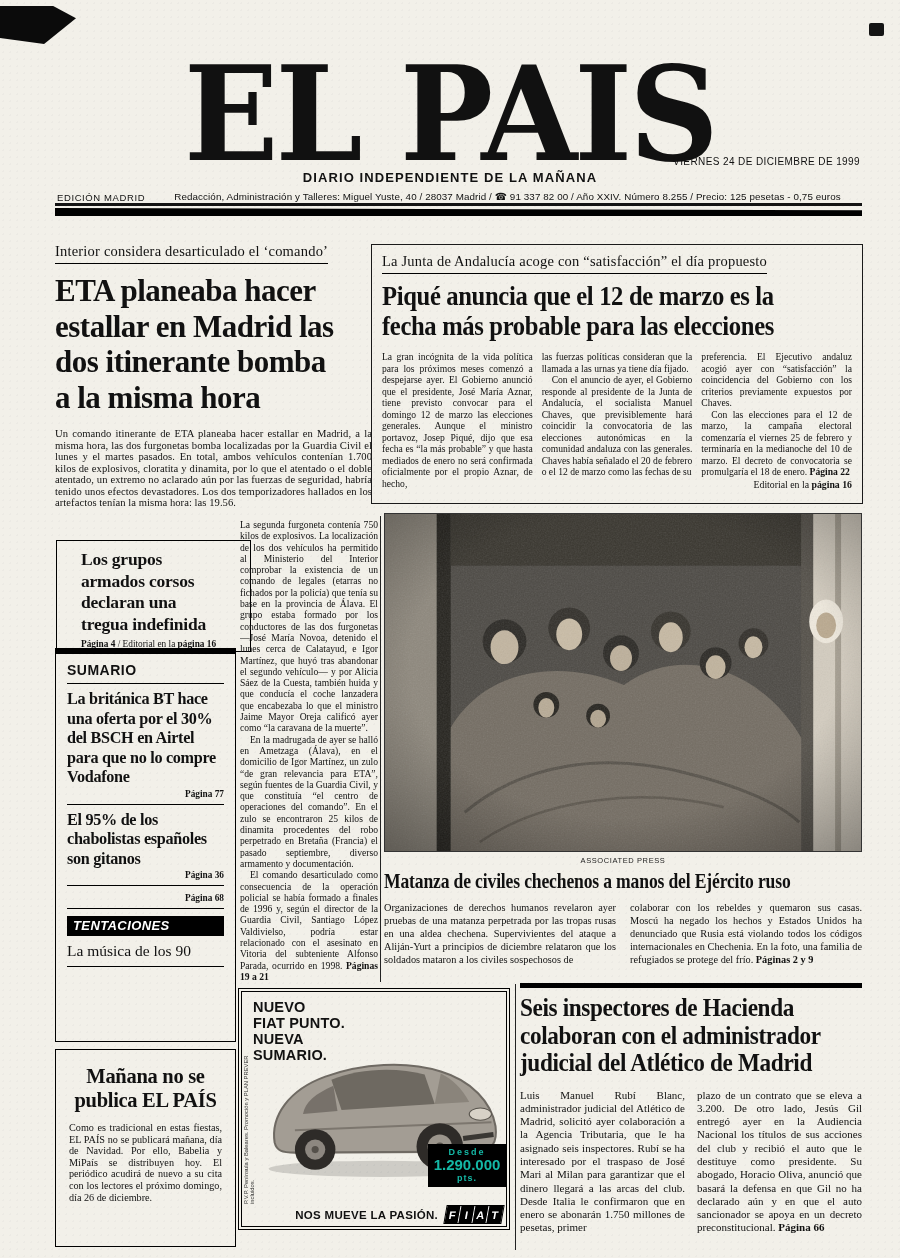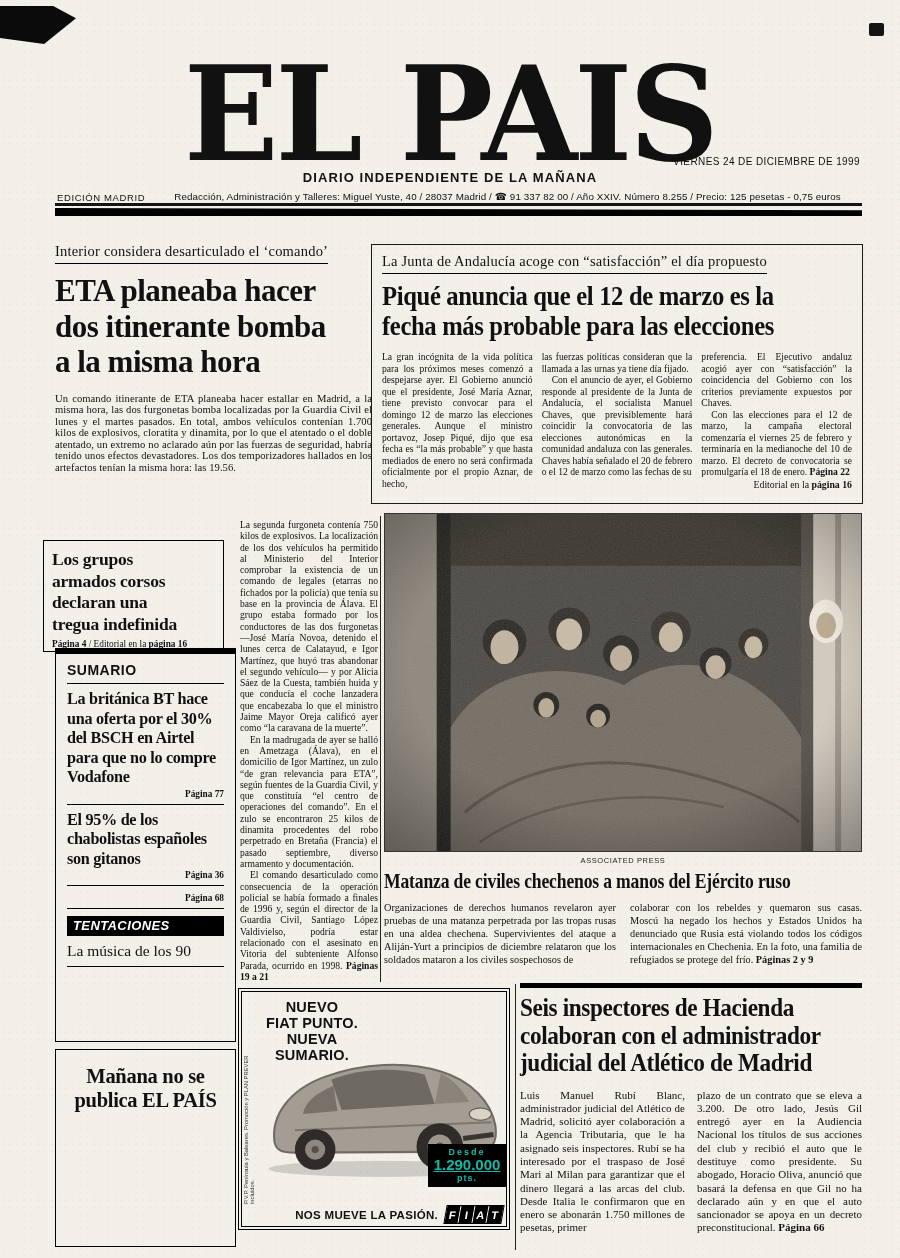--- a/index.html
+++ b/index.html
@@ -50,21 +50,21 @@
     padding:7px 10px 6px; overflow:hidden; }
   .pique-hl { margin-top:7px; }
   .pique-hl .hl2 { font:700 28px/30px "Liberation Serif", serif; letter-spacing:-.4px;
     white-space:nowrap; transform:scaleX(.88); transform-origin:0 50%; }
   .pique-cols { display:flex; gap:9px; margin-top:10px; }
   .pique-cols .col { flex:1; font:400 9.6px/11.5px "Liberation Serif", serif; }
   .ed-line { text-align:right; margin-top:1px; font-size:9.8px; }
 
   
   .sidebox { border:1.5px solid #000; background:transparent; }
-  .corsica { left:43px; top:540px; width:181px; height:112px; padding:8px 8px 6px; }
+  .corsica { left:56px; top:540px; width:195px; height:112px; padding:8px 24px 6px; }
   .cors-line { font:700 17.5px/21.5px "Liberation Serif", serif; letter-spacing:-.2px; white-space:nowrap; }
   .cors-page { margin-top:4px; font:400 9.3px "Liberation Serif", serif; }
 
   .sumario { left:55px; top:648px; width:181px; height:394px; border:1px solid #000;
     border-top:6px solid #000; padding:6px 11px 4px; overflow:hidden; }
   .sum-label { font:700 14px "Liberation Sans", sans-serif; letter-spacing:.5px;
     padding:2px 0 5px; border-bottom:1.5px solid #000; }
   .sum-item { padding:6px 0 5px; border-bottom:1px solid #000; }
   .sum-hl { font:700 16.2px/19.5px "Liberation Serif", serif; letter-spacing:-.3px; }
   .sum-page { text-align:right; font:700 9.3px "Liberation Serif", serif; margin-top:1px; }
@@ -93,30 +93,30 @@
   
   .chech { left:384px; top:869px; width:478px; }
   .chech-hl { font:700 22px/24px "Liberation Serif", serif; white-space:nowrap;
     transform:scaleX(.8); transform-origin:0 0; letter-spacing:-.2px; }
   .chech-cols { display:flex; gap:14px; margin-top:8px; }
   .chech-cols .col { flex:1; font:400 10.3px/13px "Liberation Serif", serif; }
 
   
   .ad { left:238px; top:988px; width:272px; height:242px; border:1px solid #000;
     box-shadow: inset 0 0 0 2px #f2f0e9, inset 0 0 0 3px #000; overflow:hidden; }
-  .ad-hl { position:absolute; left:14px; top:10px; width:118px; text-align:center; }
+  .ad-hl { position:absolute; left:14px; top:10px; width:118px; }
   .ad-hl div { font:800 14.5px/16px "Liberation Sans", sans-serif; letter-spacing:.2px; }
   .ad-note { position:absolute; left:4px; top:55px; height:160px;
     writing-mode:vertical-rl; transform:rotate(180deg);
     font:400 5.8px "Liberation Sans", sans-serif; color:#333; }
   .ad-car { position:absolute; left:12px; top:40px; width:256px; height:152px; }
   .ad-price { position:absolute; right:3px; top:155px; width:78px; background:#000; color:#14b8a6;
     text-align:center; padding:3px 2px 4px; }
   .ad-price .d { font:700 9px "Liberation Sans", sans-serif; letter-spacing:2px; }
-  .ad-price .p { font:800 15px/16px "Liberation Sans", sans-serif;text-decoration:underline; }
+  .ad-price .p { font:800 15px/16px "Liberation Sans", sans-serif; }
   .ad-price .u { font:700 9px "Liberation Sans", sans-serif; letter-spacing:1px; }
   .ad-strip { position:absolute; left:8px; right:6px; bottom:5px; display:flex;
     justify-content:flex-end; align-items:center; gap:7px; }
   .ad-slogan { font:800 11.5px "Liberation Sans", sans-serif; letter-spacing:.3px; }
   .fiat-logo { display:flex; transform:skewX(-10deg); border:1px solid #000; }
   .fiat-letter { width:14px; height:17px; background:#000; color:#fff;
     display:flex; align-items:center; justify-content:center;
     font:700 11px "Liberation Sans", sans-serif; border-right:1.5px solid #fff; }
   .fiat-letter:last-child { border-right:none; }
 
@@ -143,20 +143,21 @@
     <div class="abs edition">EDICIÓN MADRID</div>
     <div class="abs address">Redacción, Administración y Talleres: Miguel Yuste, 40 / 28037 Madrid / ☎ 91 337 82 00 / Año XXIV. Número 8.255 / Precio: 125 pesetas - 0,75 euros</div>
     <div class="abs mh-rule-thin"></div>
     <div class="abs mh-rule-thick"></div>
   </header>
 
   <section class="abs eta-sec">
     <div class="kicker">Interior considera desarticulado el ‘comando’</div>
     <div class="eta-hl">
       <div class="hl-line">ETA planeaba hacer</div>
+      <div class="hl-line">estallar en Madrid las</div>
       <div class="hl-line">dos itinerante bomba</div>
       <div class="hl-line">a la misma hora</div>
     </div>
     <p class="eta-lead jp">Un comando itinerante de ETA planeaba hacer estallar en Madrid, a la misma hora, las dos furgonetas bomba localizadas por la Guardia Civil el lunes y el martes pasados. En total, ambos vehículos contenían 1.700 kilos de explosivos, cloratita y dinamita, por lo que el atentado o el doble atentado, un extremo no aclarado aún por las fuerzas de seguridad, habría tenido unos efectos devastadores. Los dos temporizadores hallados en los artefactos tenían la misma hora: las 19.56.</p>
   </section>
 
   <section class="abs pique-sec">
     <div class="kicker">La Junta de Andalucía acoge con “satisfacción” el día propuesto</div>
     <div class="pique-hl">
       <div class="hl2">Piqué anuncia que el 12 de marzo es la</div>
@@ -204,20 +205,21 @@
     <div class="tag-bar">TENTACIONES</div>
     <div class="tag-text-serif">La música de los 90</div>
 
   </aside>
 
   <aside class="abs sidebox manana">
     <div>
       <div class="man-line">Mañana no se</div>
       <div class="man-line">publica EL PAÍS</div>
     </div>
+    <p class="man-body jp">Como es tradicional en estas fiestas, EL PAÍS no se publicará mañana, día de Navidad. Por ello, Babelia y MiPaís se distribuyen hoy. El periódico acudirá de nuevo a su cita con los lectores el próximo domingo, día 26 de diciembre.</p>
   </aside>
 
   <section class="abs midcol jp">
     <p>La segunda furgoneta contenía 750 kilos de explosivos. La localización de los dos vehículos ha permitido al Ministerio del Interior comprobar la existencia de un comando de legales (etarras no fichados por la policía) que tenía su base en la provincia de Álava. El grupo estaba formado por los conductores de las dos furgonetas —José María Novoa, detenido el lunes cerca de Calatayud, e Igor Martínez, que huyó tras abandonar el segundo vehículo— y por Alicia Sáez de la Cuesta, también huida y que conducía el coche lanzadera que encabezaba lo que el ministro Jaime Mayor Oreja calificó ayer como “la caravana de la muerte”.</p>
     <p class="ind">En la madrugada de ayer se halló en Ametzaga (Álava), en el domicilio de Igor Martínez, un zulo “de gran relevancia para ETA”, según fuentes de la Guardia Civil, y que constituía “el centro de operaciones del comando”. En el zulo se encontraron 25 kilos de dinamita procedentes del robo perpetrado en Bretaña (Francia) el pasado septiembre, diverso armamento y documentación.</p>
     <p class="ind"><span>El comando desarticulado como consecuencia de la operación policial se había formado a finales de 1996 y, según el director de la Guardia Civil, Santiago López Valdivielso, podría estar relacionado con el asesinato en Vitoria del subteniente Alfonso Parada, ocurrido en 1998.</span> <b class="pref">Páginas 19 a 21</b></p>
   </section>
 
   <div class="abs vr vr-mid"></div>
 

